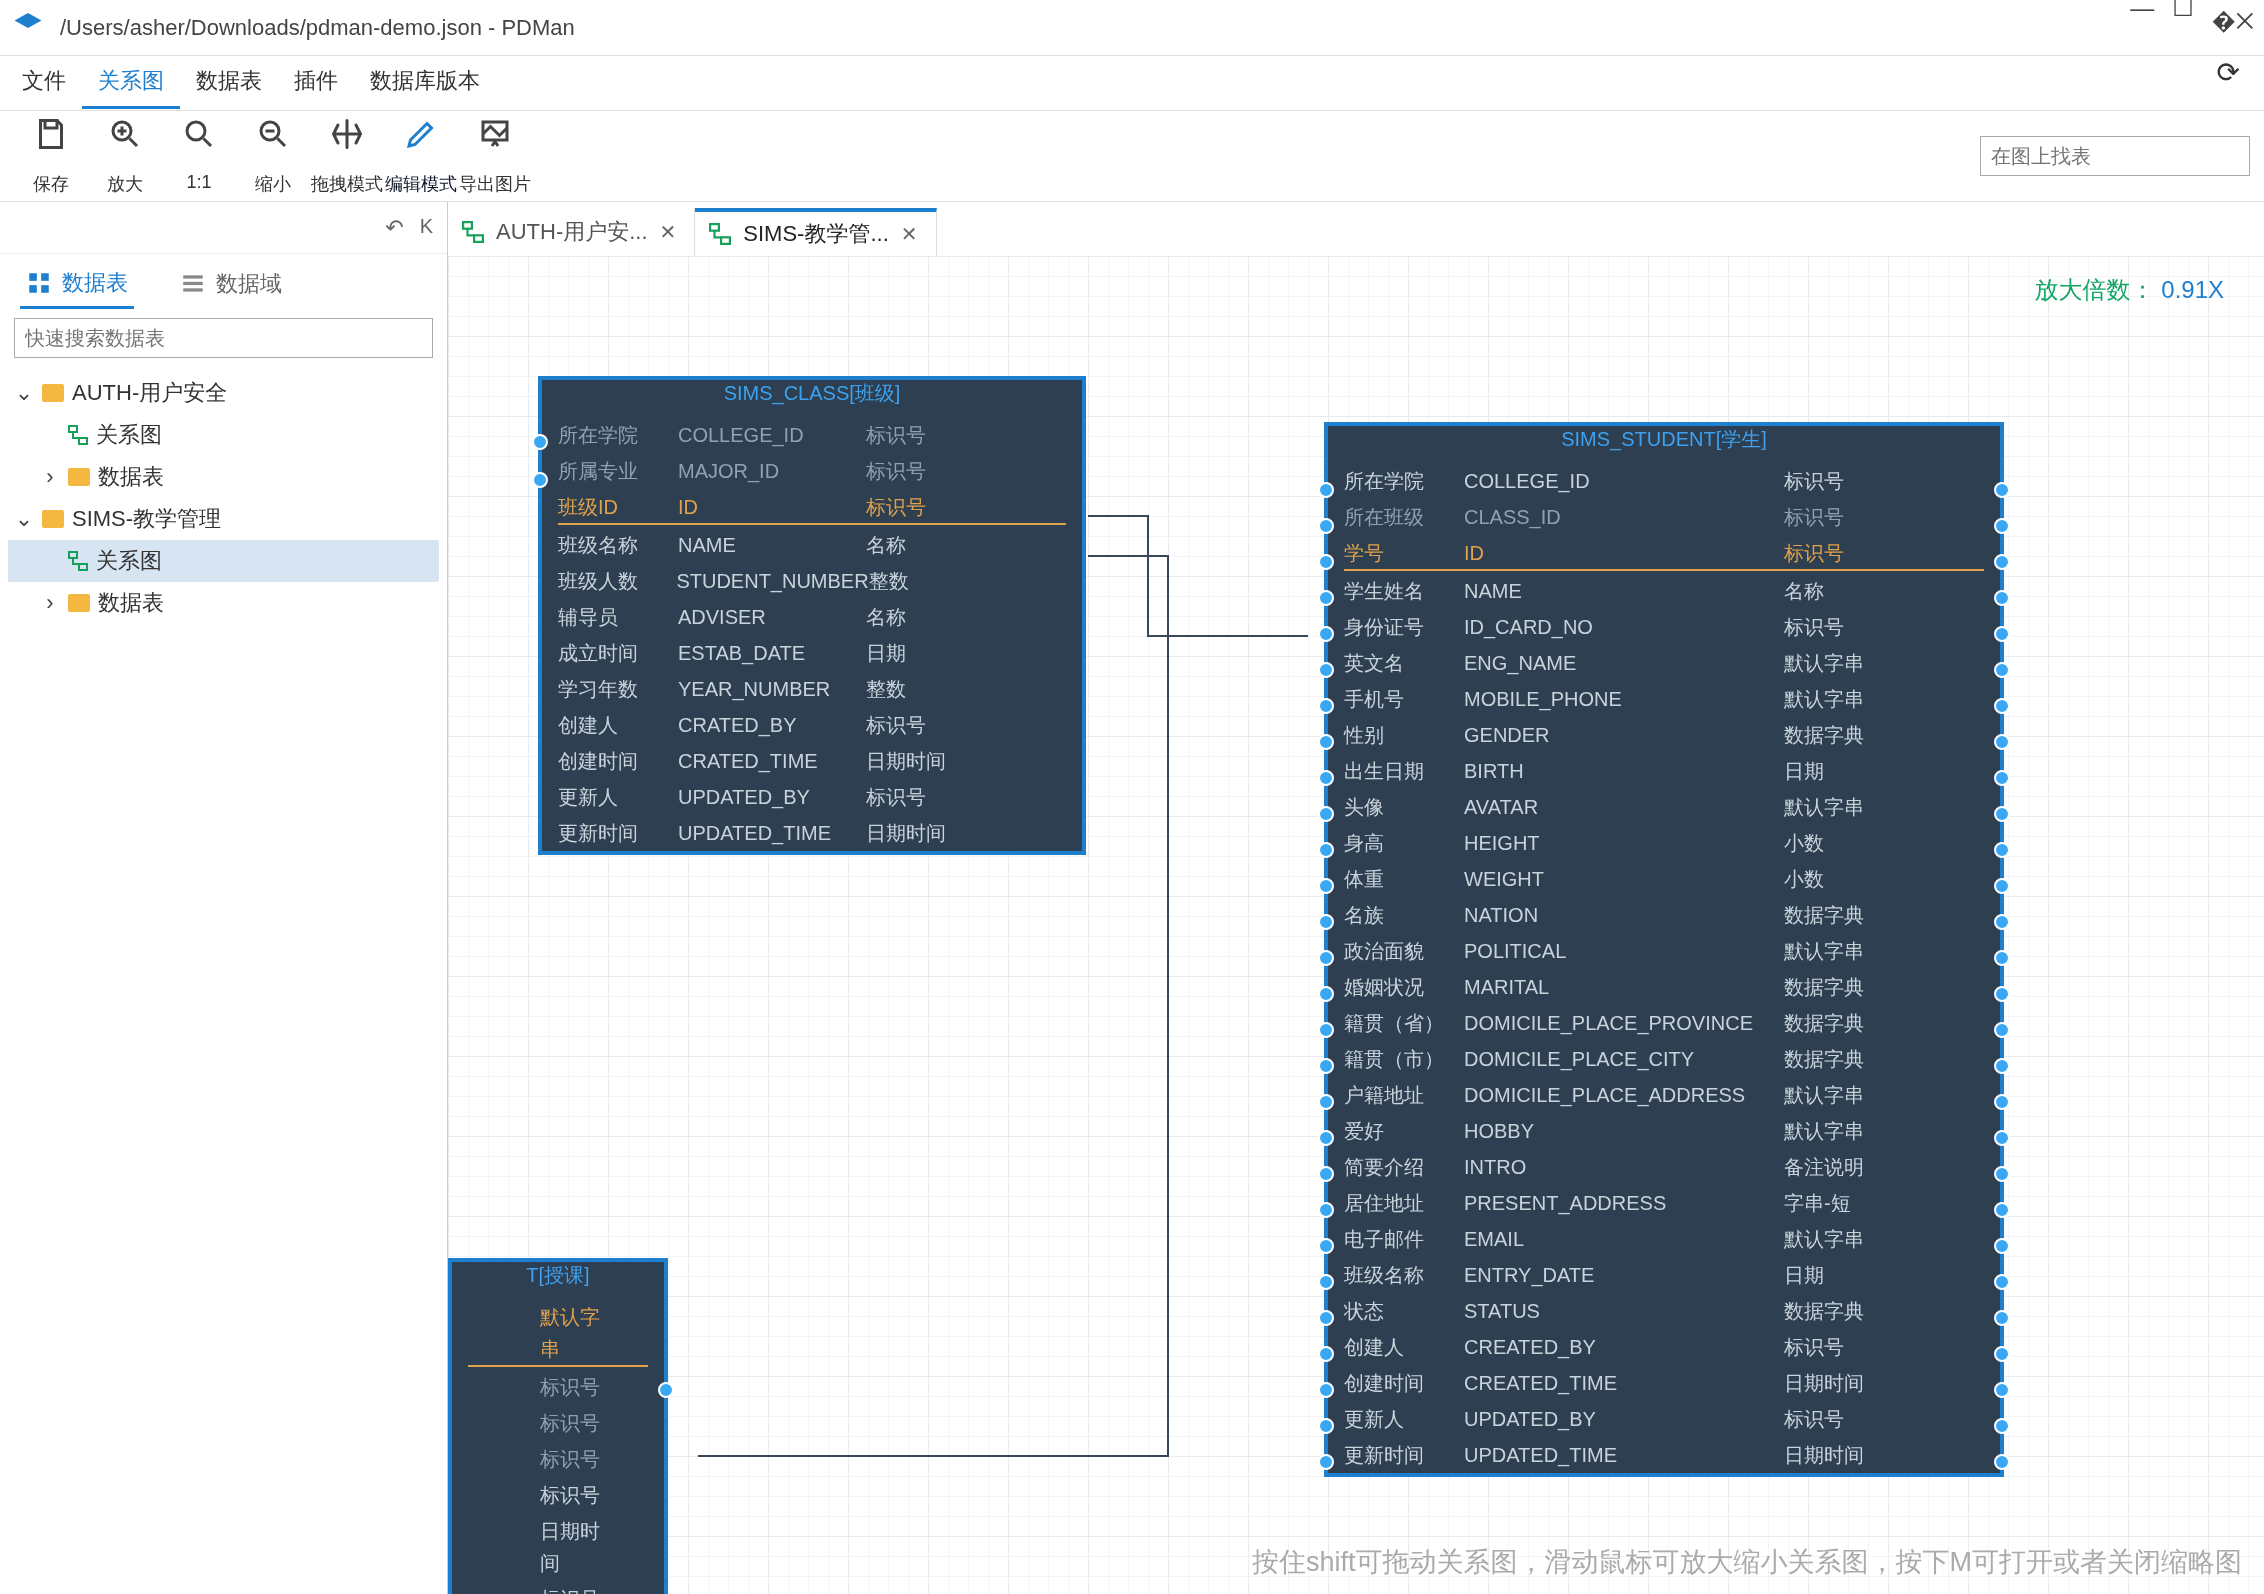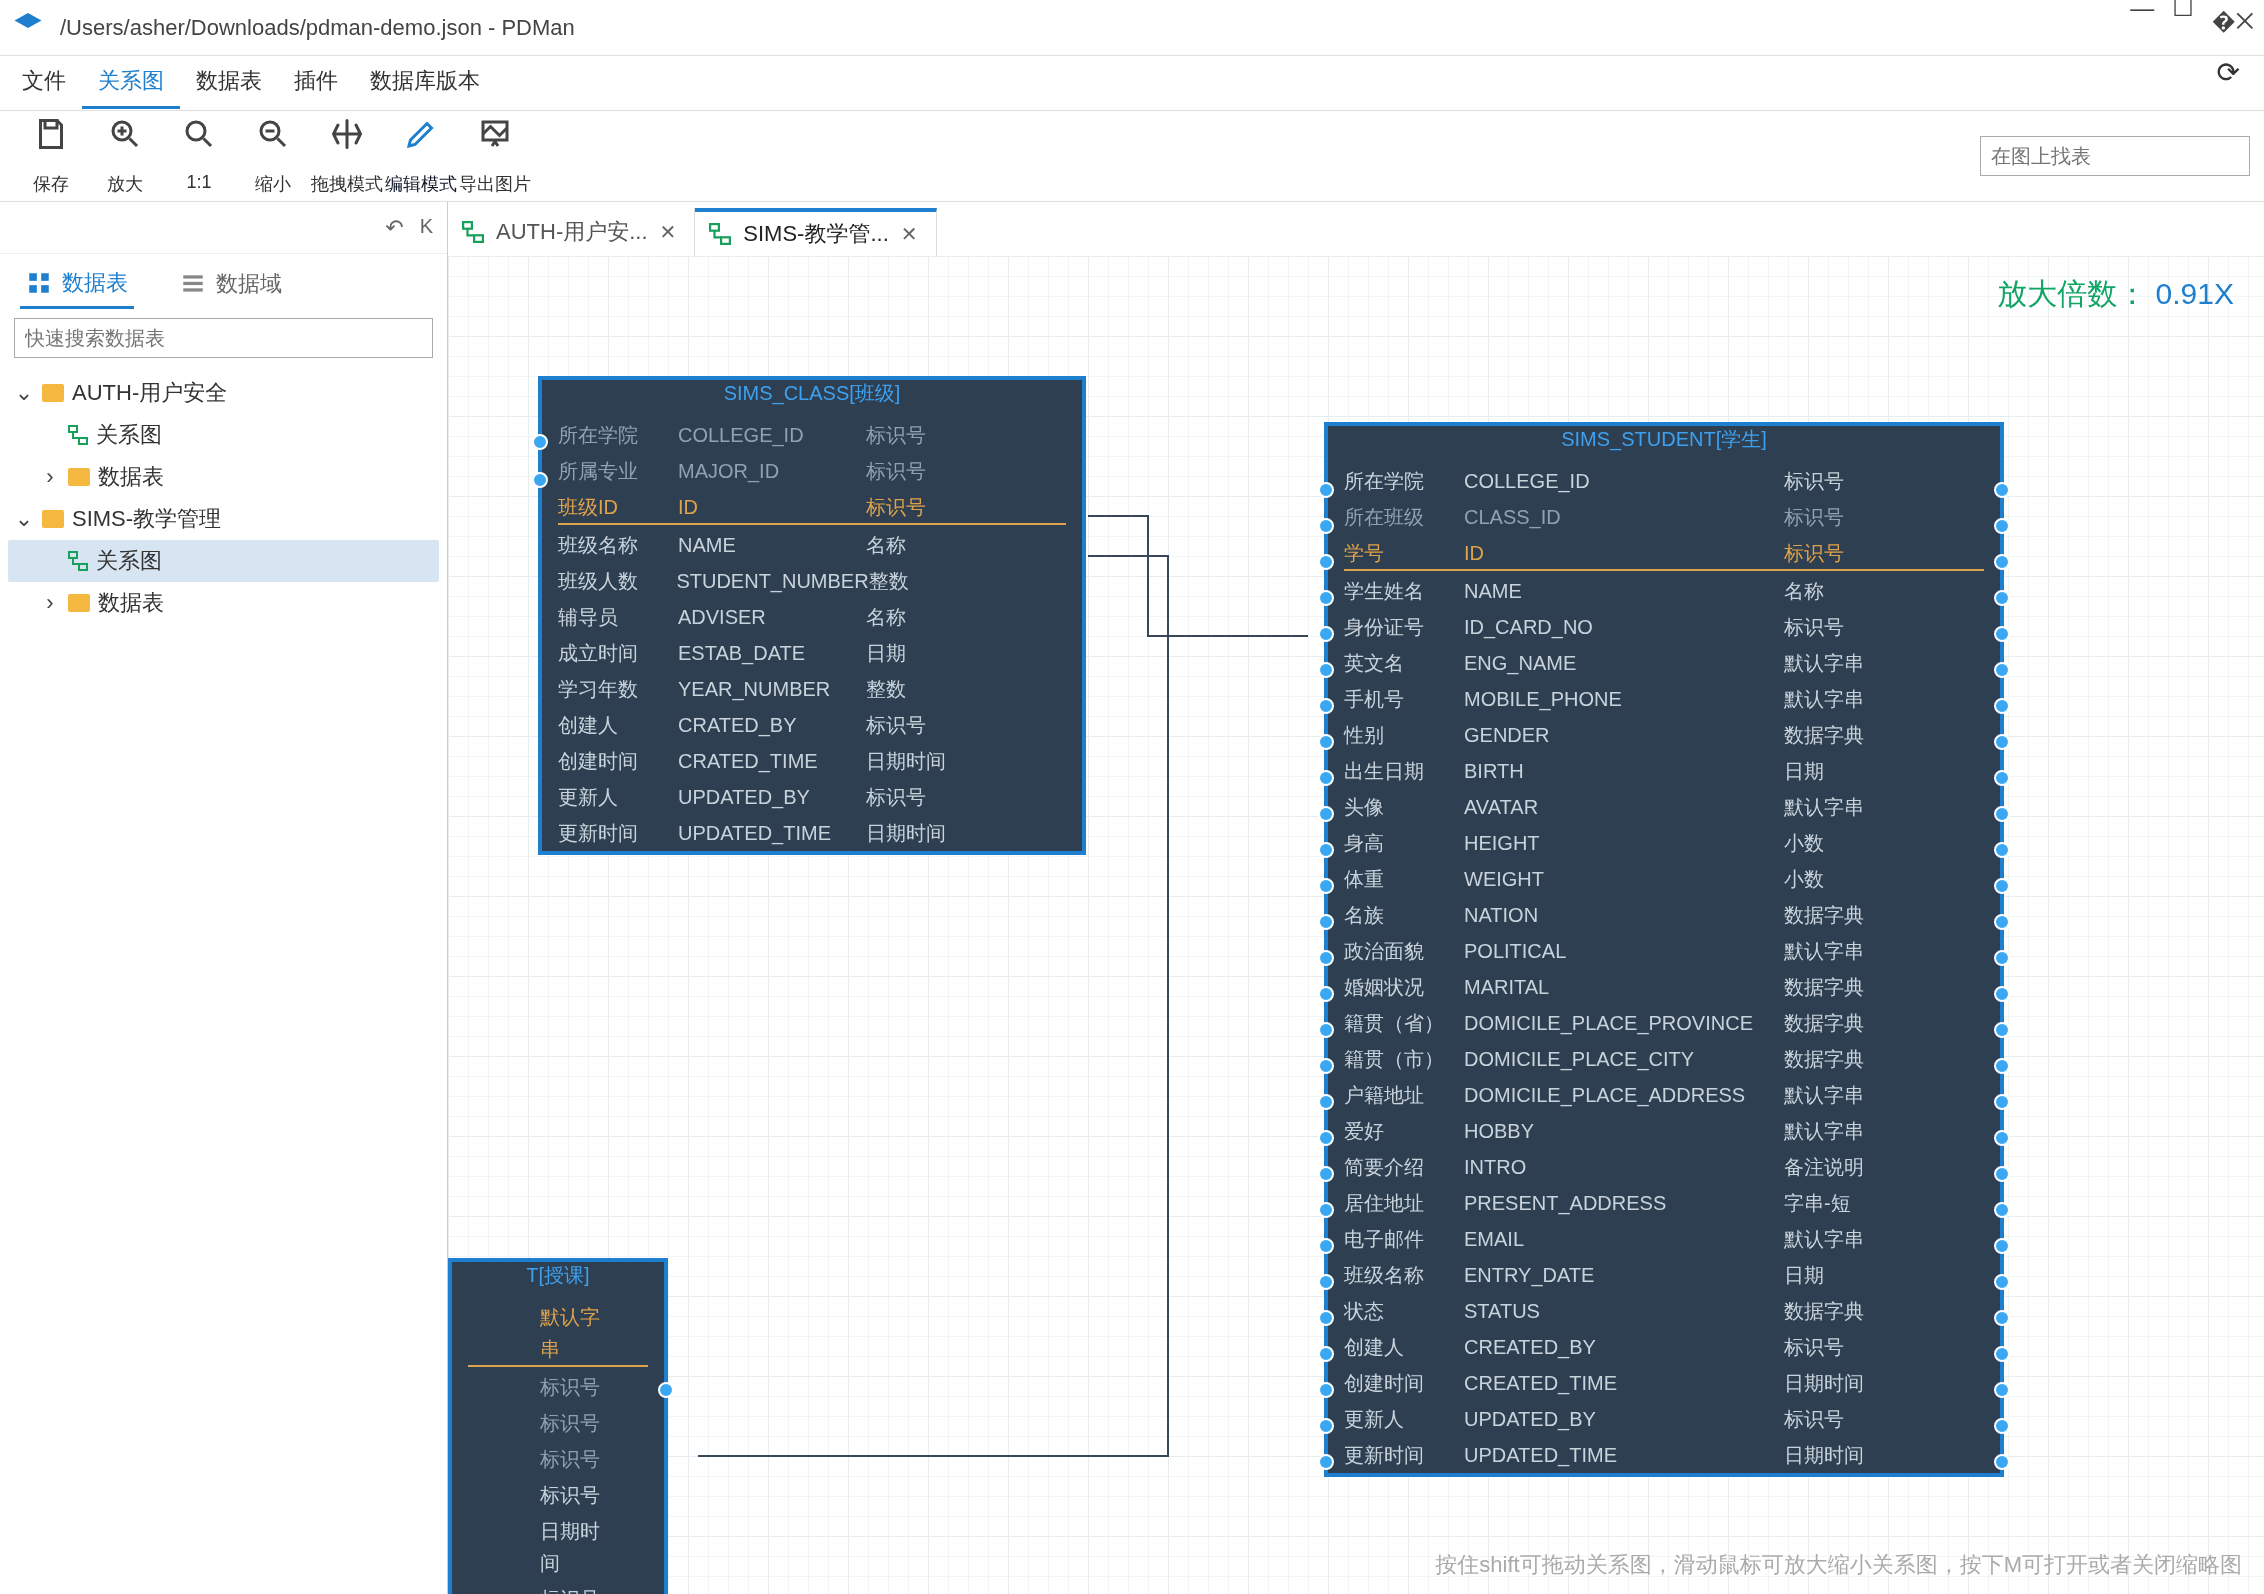--- a/index.html
+++ b/index.html
@@ -57,23 +57,23 @@
 .tab .x{ font-size:20px; color:#666;}
 .canvas { flex:1; position:relative; overflow:hidden;
   background-color:#fff;
   background-image:
     linear-gradient(#e7edef 1px, transparent 1px),
     linear-gradient(90deg,#e7edef 1px, transparent 1px),
     linear-gradient(#f2f5f6 1px, transparent 1px),
     linear-gradient(90deg,#f2f5f6 1px, transparent 1px);
   background-size:80px 80px,80px 80px,20px 20px,20px 20px;
 }
-.zoominfo { position:absolute; top:18px; right:30px; font-size:30px; }
+.zoominfo { position:absolute; top:18px; right:40px; font-size:24px; }
 .zoominfo .lbl{ color:#10a565;} .zoominfo .val{ color:#1F7FCF;}
-.hint { position:absolute; bottom:14px; right:22px; font-size:22px; color:#aaa;}
+.hint { position:absolute; bottom:14px; right:22px; font-size:27px; color:#aaa;}
 
 
 .entity { position:absolute; background:#2E3F51; border:4px solid #1F7FCF; color:#C9D3DC; font-size:20px; }
 .entity .ehdr { text-align:center; color:#3EA1F0; padding:0 0 10px; font-size:20px; }
 .entity .erow { display:flex; padding:2px 16px; line-height:32px; }
 .entity .erow.pk span{ color:#E0A24A; }
 .entity .erow.pk .c1,.entity .erow.pk .c2,.entity .erow.pk .c3{ border-bottom:2px solid #E0A24A;}
 .entity .erow.pk .c4{ border-bottom:2px solid #E0A24A; text-decoration:none;}
 .entity .erow.fk .c1,.entity .erow.fk .c2,.entity .erow.fk .c3,.entity .erow.fk .c4{ color:#8FA1B2;}
 .entity .c1{ width:120px;} .entity .c2{ flex:1;} .entity .c3{ width:120px;} .entity .c4{ width:80px; text-align:left;}

